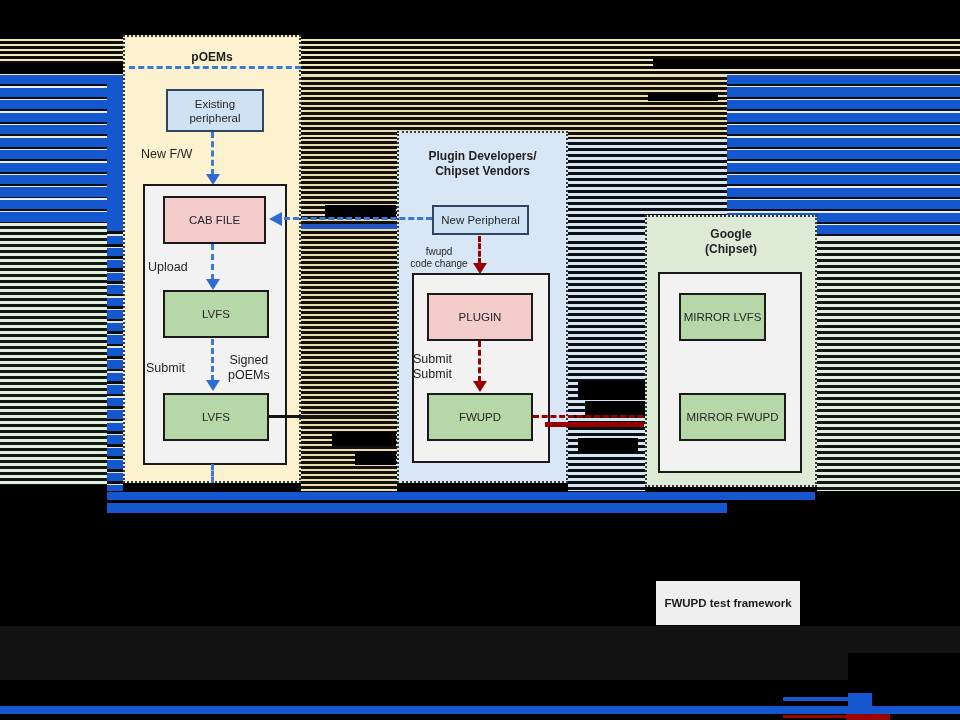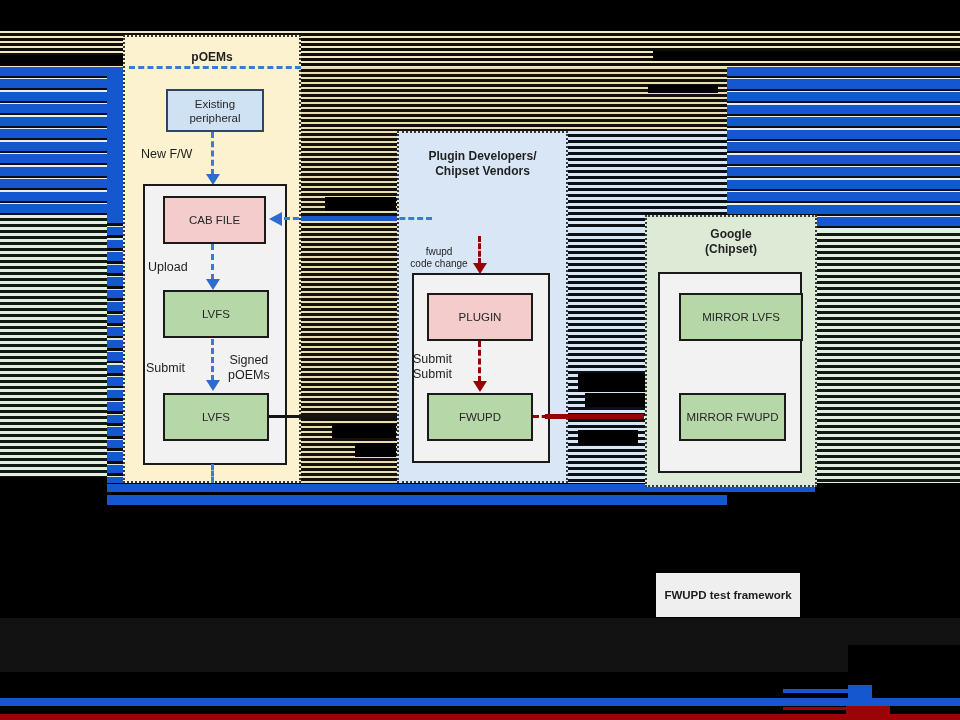--- a/index.html
+++ b/index.html
@@ -1,18 +1,18 @@
 <!DOCTYPE html>
 <html><head>
 <meta charset="utf-8">
 <style>
   html,body{margin:0;padding:0;background:#000;}
   .stage{position:relative;width:960px;height:720px;background:#000;overflow:hidden;
          font-family:"Liberation Sans",sans-serif;}
-  .abs{position:absolute;}
+  .abs{position:absolute;margin-top:8px;}
   
   .stripes-tan-top{background:repeating-linear-gradient(to bottom,#F2E7C0 0px 2px,#0f0d07 2px 5px);}
   .scan-tan{background:repeating-linear-gradient(to bottom,#EADDB2 0px 2px,#14100a 2px 5px);}
   .scan-green{background:repeating-linear-gradient(to bottom,#E4EEE0 0px 3px,#101a12 3px 6px);}
   .scan-blue{background:repeating-linear-gradient(to bottom,#D8E6F4 0px 3px,#0b0f16 3px 6px);}
   .stripes-blue{background:repeating-linear-gradient(to bottom,#1457CF 0px 9px,#0a0d12 9px 11px,#e9ecf2 11px 12.5px);}
   .stripes-blue-alt{background:repeating-linear-gradient(to bottom,#1457CF 0px 8px,#0c0c0c 8px 11px,#dfe8df 11px 12.5px);}
   .blk{background:#000;}
   
   .panel{position:absolute;border:2px dotted #3a3a3a;box-sizing:border-box;}
@@ -129,20 +129,23 @@
     <div class="panel-title" style="margin-top:16px;">
       <span>Plugin Developers/</span><br>
       <span>Chipset Vendors</span>
     </div>
   </div>
 
   <div class="dash-h-blue" style="left:284px;top:217px;width:148px;"></div>
   <div class="abs" style="left:301px;top:216px;width:96px;height:5px;background:#2056C8;"></div>
   <div class="arr arr-left-blue" style="left:269px;top:212px;"></div>
 
+  <div class="node node-blue" style="left:432px;top:205px;width:97px;height:30px;">
+    <span>New Peripheral</span>
+  </div>
 
   <div class="dash-v-red" style="left:478px;top:236px;height:28px;"></div>
   <div class="arr arr-down-red" style="left:473px;top:263px;"></div>
   <div class="lbl lbl-sm" style="left:408px;top:246px;width:62px;text-align:center;">
     <span>fwupd</span><br>
     <span>code change</span>
   </div>
 
   <div class="graybox" style="left:412px;top:273px;width:138px;height:190px;"></div>
 
@@ -164,21 +167,21 @@
   <div class="abs" style="left:545px;top:414px;width:99px;height:5px;background:#990000;"></div>
   <div class="arr arr-right-red" style="left:664px;top:409px;"></div>
 
   <div class="panel" style="left:645px;top:215px;width:172px;height:272px;background:#DCEAD6;">
     <div class="panel-title" style="margin-top:10px;">
       <span>Google</span><br>
       <span>(Chipset)</span>
     </div>
   </div>
   <div class="graybox" style="left:658px;top:272px;width:144px;height:201px;"></div>
-  <div class="node node-green" style="left:679px;top:293px;width:124px;height:48px;">
+  <div class="node node-green" style="left:679px;top:293px;width:87px;height:48px;">
     <span>MIRROR LVFS</span>
   </div>
   <div class="node node-green" style="left:679px;top:393px;width:107px;height:48px;">
     <span>MIRROR FWUPD</span>
   </div>
 
   <div class="abs" style="left:656px;top:573px;width:144px;height:44px;background:#EFEFEF;display:flex;align-items:center;justify-content:center;">
     <span style="font-size:11.5px;font-weight:bold;color:#1c1c1c;">FWUPD test framework</span>
   </div>
 

